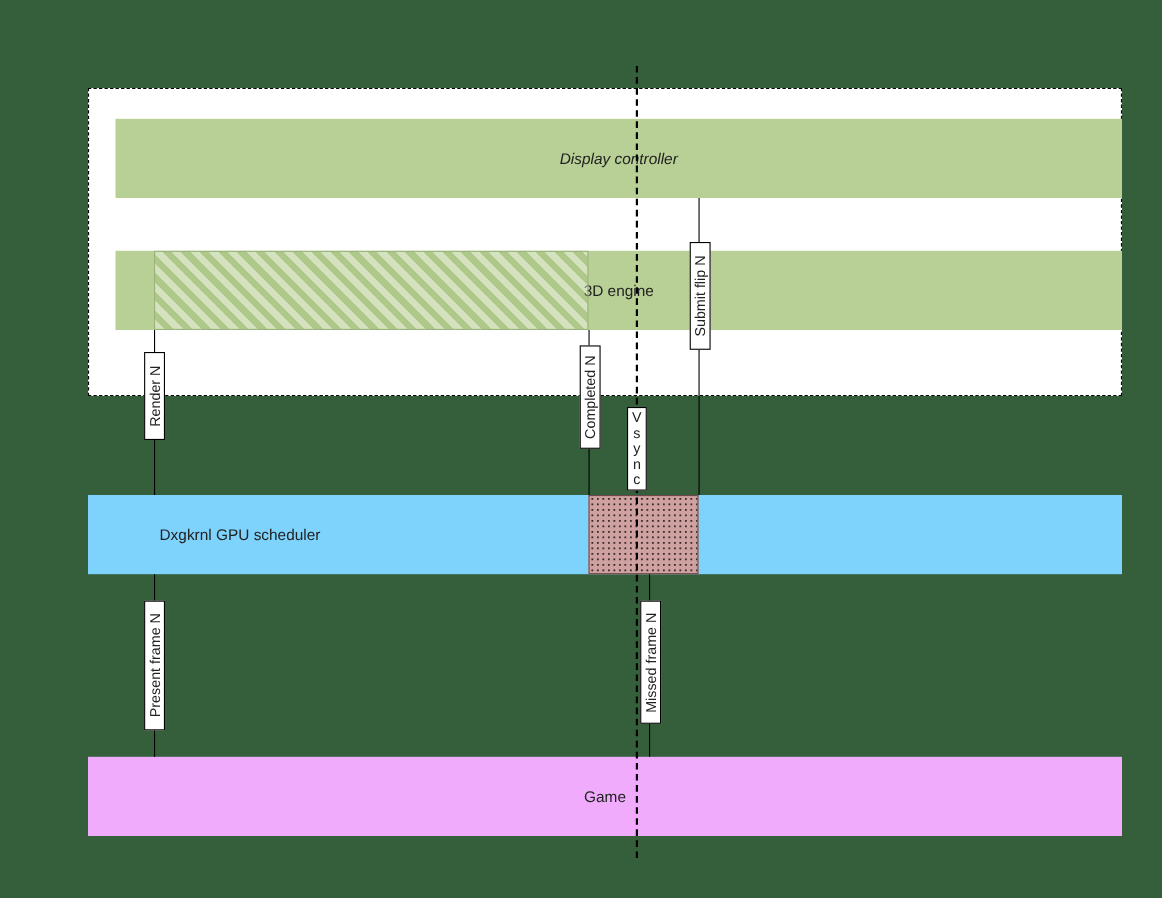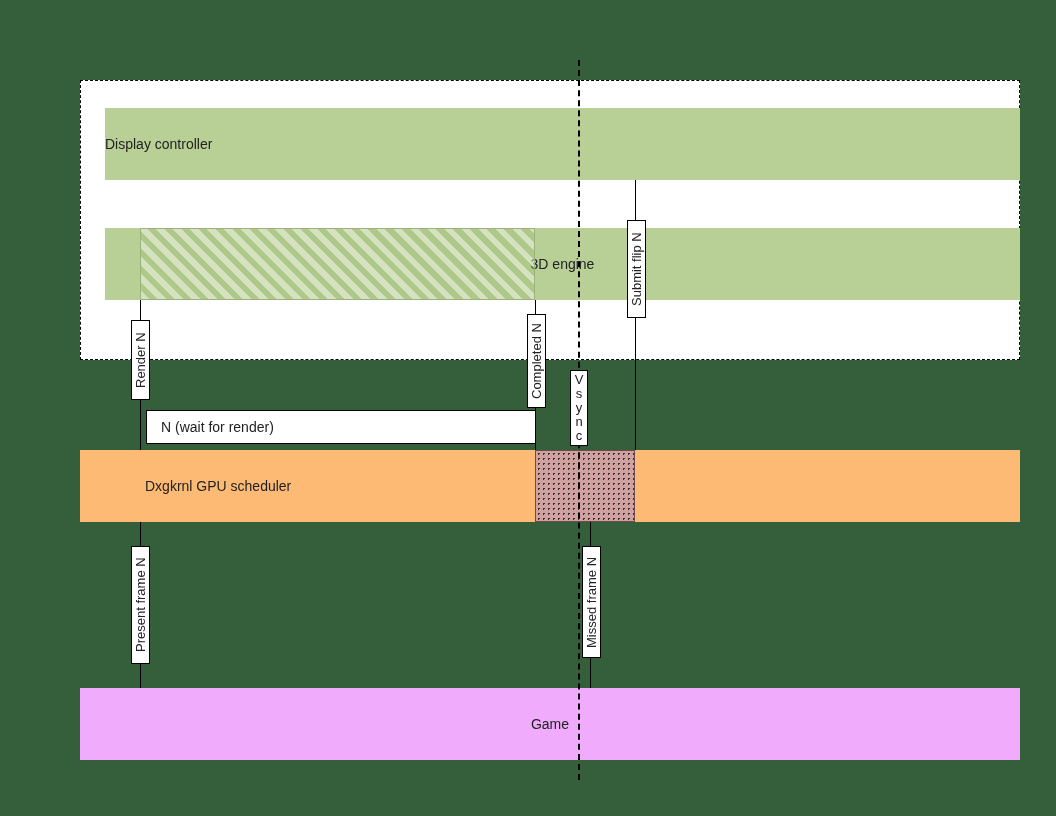--- a/index.html
+++ b/index.html
@@ -33,21 +33,23 @@
     height: 72px;
     display: flex;
     align-items: center;
     box-sizing: border-box;
   }
   .display-controller {
     left: 105px;
     top: 108px;
     width: 915px;
     background: #b8cf96;
+    justify-content: center;
     text-align: center;
+    font-style: italic;
   }
   .engine3d {
     left: 105px;
     top: 228px;
     width: 915px;
     background: #b8cf96;
     justify-content: center;
     text-align: center;
   }
   .hatched {
@@ -63,21 +65,21 @@
       rgba(160,190,120,0.4) 6px,
       rgba(160,190,120,0.4) 12px
     );
     border: 1px solid #9bb37a;
     box-sizing: border-box;
   }
   .dxgkrnl {
     left: 80px;
     top: 450px;
     width: 940px;
-    background: #fdba74;
+    background: #7dd3fc;
     padding-left: 65px;
   }
   .dotted-fill {
     position: absolute;
     left: 535px;
     top: 450px;
     width: 100px;
     height: 72px;
     background-color: #cfa1a1;
     background-image: radial-gradient(#3b2b2b 1px, transparent 1px);
@@ -159,23 +161,20 @@
   </div>
 
   <div class="hatched"></div>
 
   <div class="lane dxgkrnl">
     <span>Dxgkrnl GPU scheduler</span>
   </div>
 
   <div class="dotted-fill"></div>
 
-  <div class="wait-box">
-    <span>N (wait for render)</span>
-  </div>
 
   <div class="lane game">
     <span>Game</span>
   </div>
 
   <div class="vsync-dash"></div>
 
   <div class="vline" style="left:140px; top:300px; height:150px;"></div>
   <div class="vlabel" style="left:131px; top:320px; height:80px;">Render N</div>
 

